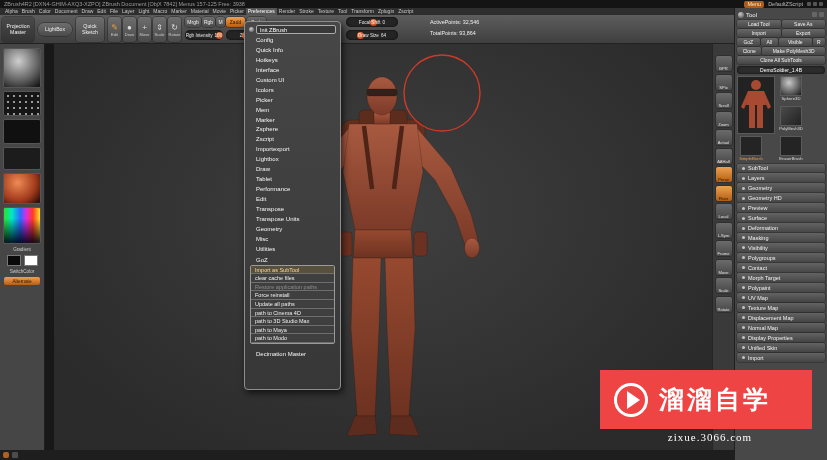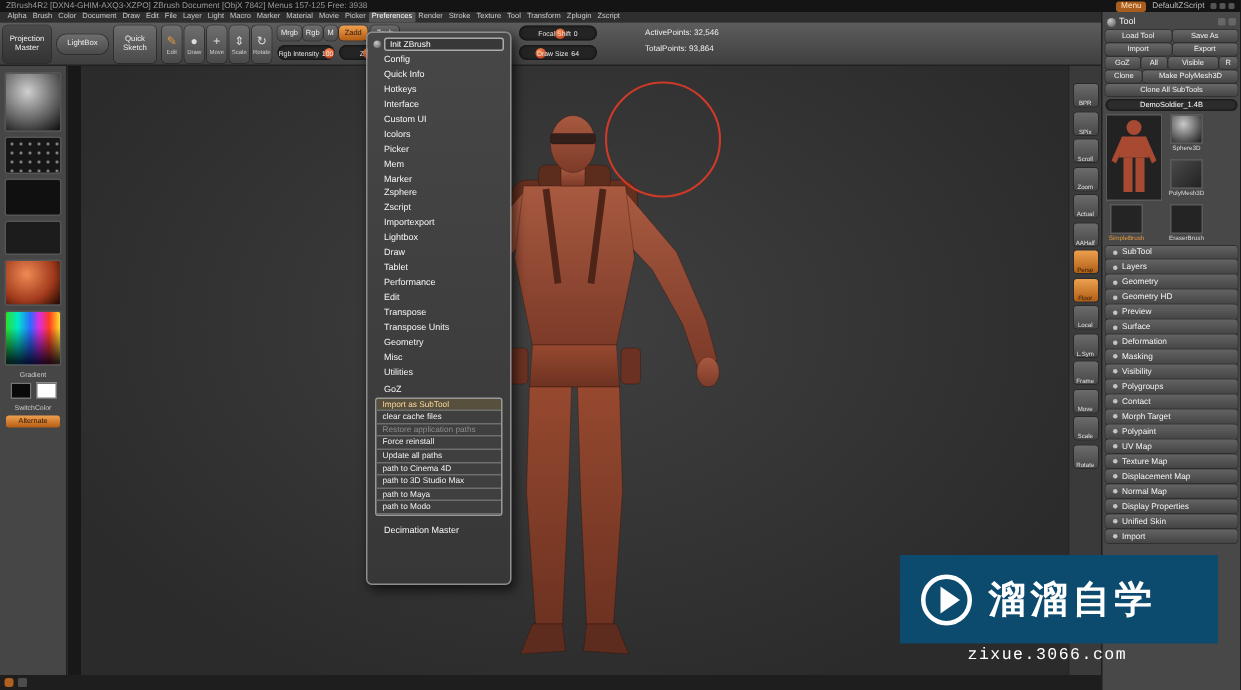--- a/index.html
+++ b/index.html
@@ -113,25 +113,25 @@
   .goz-item.hover{background:#57503c;color:#ffd9a0}
   .goz-item.disabled{color:#8d8d8d}
   .footer-item{margin-top:6px}
 
   
   .bottombar{position:absolute;left:0;top:450px;width:734px;height:10px;background:#1e1e1e;z-index:5;display:flex;align-items:center;gap:3px;padding-left:3px}
   .bb-dot{width:6px;height:6px;border-radius:2px;background:#b06020}
   .bb-sq{width:6px;height:6px;border-radius:1px;background:#4c4c4c}
 
   
-  .watermark{position:absolute;left:600px;top:370px;width:212px;height:59px;background:#0c4a6e;z-index:60;display:flex;align-items:center;padding-left:14px;gap:11px}
+  .watermark{position:absolute;left:600px;top:370px;width:212px;height:59px;background:#ef4444;z-index:60;display:flex;align-items:center;padding-left:14px;gap:11px}
   .wm-logo{width:34px;height:34px;border-radius:50%;border:3px solid #fff;position:relative;flex:none}
   .wm-logo::after{content:"";position:absolute;left:10px;top:5px;border-left:13px solid #fff;border-top:9px solid transparent;border-bottom:9px solid transparent}
   .wm-text{font-size:25px;color:#fff;font-weight:bold;letter-spacing:3px;font-family:sans-serif;white-space:nowrap}
-  .wm-url{position:absolute;left:645px;top:431px;width:130px;font-size:11px;color:#fff;z-index:60;letter-spacing:1px;font-family:Liberation Mono, monospace}
+  .wm-url{position:absolute;left:645px;top:431px;width:130px;text-align:center;font-size:11px;color:#fff;z-index:60;letter-spacing:1px;font-family:Liberation Serif, serif}
 </style>
 </head>
 <body>
 
 <div class="app">
 
   <div class="titlebar">
     <span>ZBrush4R2 [DXN4-GHIM-AXQ3-XZPO]   ZBrush Document   [ObjX 7842] Menus 157-125 Free: 3938</span>
     <div class="tb-right">
       <span class="menu-btn">Menu</span>

